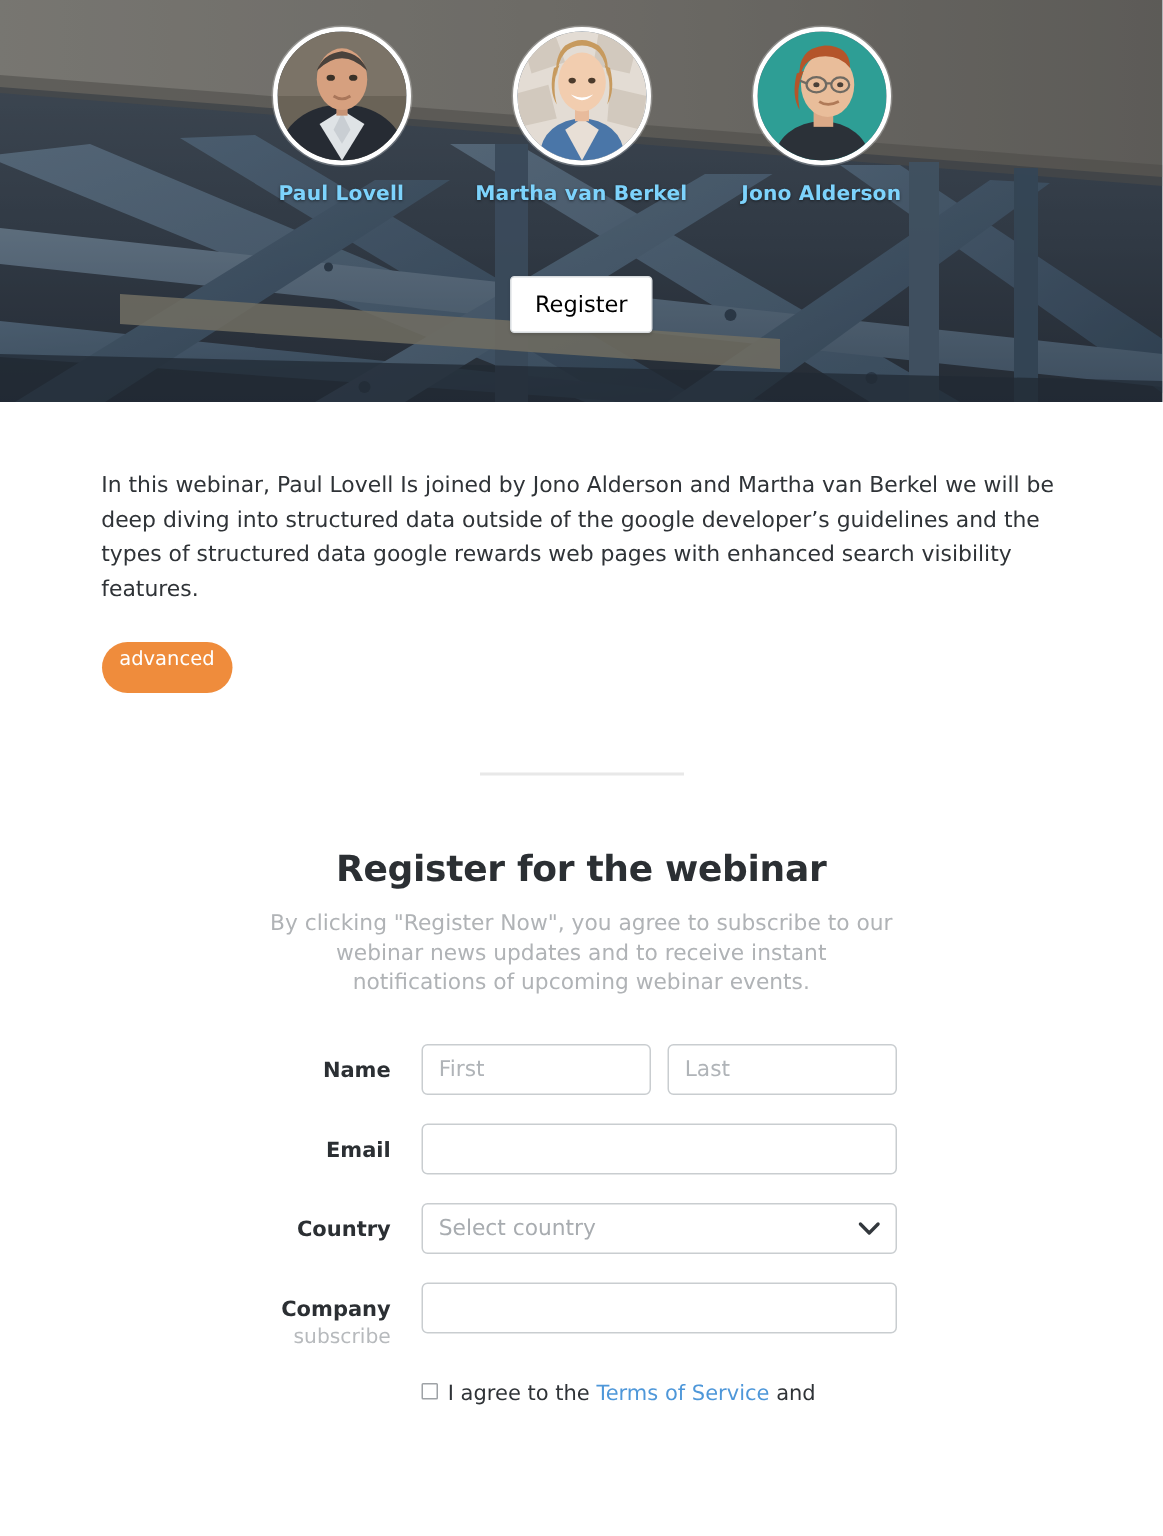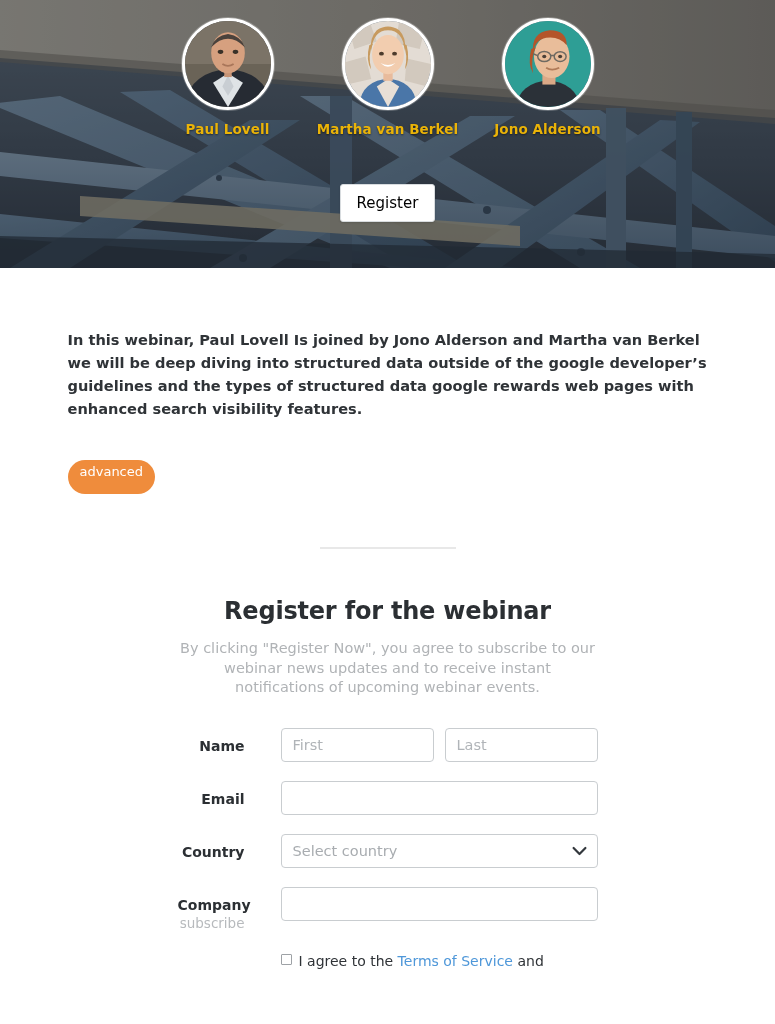--- a/index.html
+++ b/index.html
@@ -61,21 +61,21 @@
     height: 92px;
     border-radius: 50%;
     border: 3px solid #ffffff;
     overflow: hidden;
     background: #6d7a86;
     box-shadow: 0 0 0 1px rgba(255,255,255,0.25);
   }
   .avatar svg { display: block; width: 100%; height: 100%; }
   .speaker-name {
     margin-top: 11px;
-    color: #eab308;
+    color: #7dd3fc;
     font-size: 13.5px;
     font-weight: 600;
     letter-spacing: 0.1px;
     white-space: nowrap;
     text-shadow: 0 1px 2px rgba(0,0,0,0.5);
   }
 
   .hero-cta-wrap {
     position: absolute;
     top: 184px;
@@ -97,23 +97,22 @@
     box-shadow: 0 1px 2px rgba(0,0,0,0.12);
   }
 
   
   .content {
     width: 775px;
     padding: 0;
   }
   .copy {
     width: 640px;
-    margin: 16px auto;
+    margin: 0 auto;
     padding-top: 44px;
-    font-weight: bold;
   }
   .copy p {
     margin: 0 0 22px 0;
     font-size: 14.6px;
     line-height: 23px;
     color: #2f3337;
   }
   .copy p:last-of-type { margin-bottom: 0; }
 
   .badge-row {
@@ -173,21 +172,21 @@
   }
   .row {
     display: flex;
     align-items: flex-start;
     margin-bottom: 19px;
   }
   .row-label {
     width: 103px;
     flex: 0 0 103px;
     text-align: right;
-    padding-right: 36px;
+    padding-right: 20px;
     padding-top: 9px;
   }
   .label-main {
     display: block;
     font-size: 14px;
     font-weight: bold;
     color: #2b2f33;
     line-height: 18px;
   }
   .label-sub {

